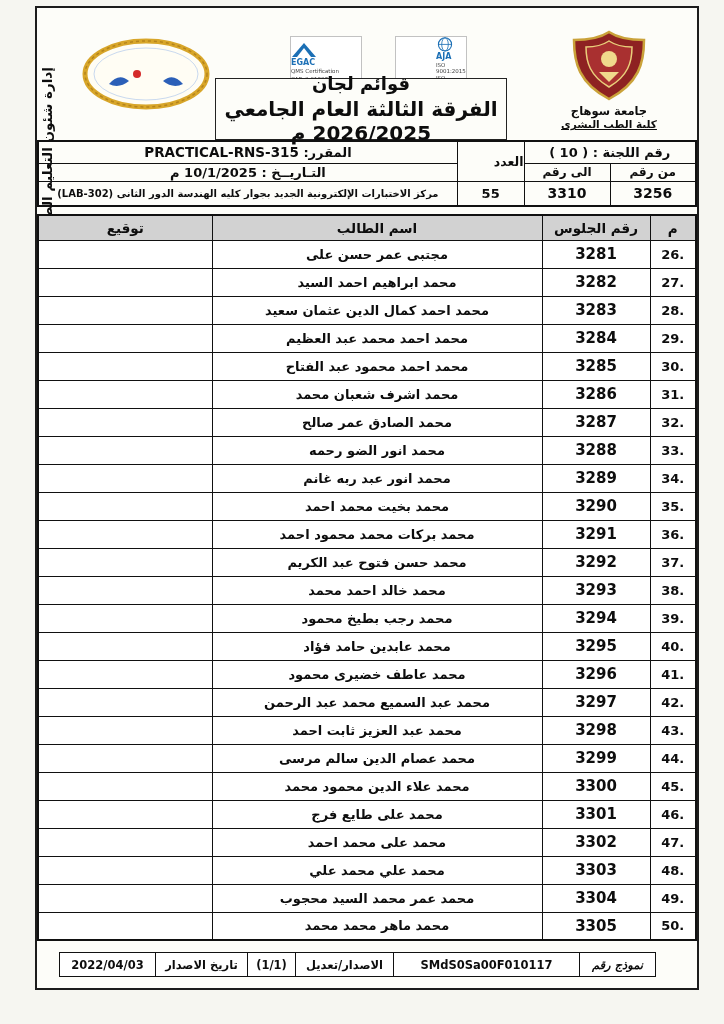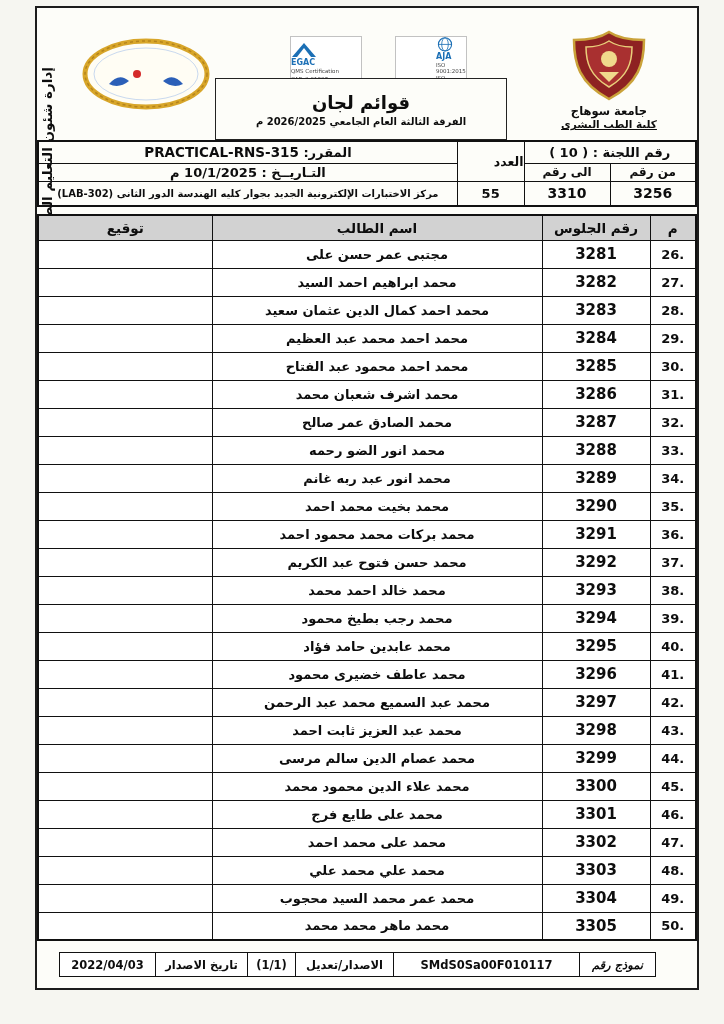--- a/index.html
+++ b/index.html
@@ -32,21 +32,21 @@
   .cert-name { font-size:8px; font-weight:bold; color:#1b6fb5; line-height:1; }
   .cert-tiny { font-size:5.5px; color:#444; line-height:1.1; }
 
   .title-box {
     position:absolute; left:178px; top:70px; width:292px; height:62px;
     border:1.5px solid #222; display:flex; flex-direction:column;
     align-items:center; justify-content:center; gap:3px; text-align:center;
     background:#fdfdf9; direction:rtl;
   }
   .doc-title { font-size:18px; font-weight:bold; }
-  .doc-subtitle { font-size:10px; font-weight:bold; }
+  .doc-subtitle { font-size:20px; font-weight:bold; }
 
   .univ-emblem { position:absolute; left:528px; top:20px; width:88px; height:76px; }
   .univ-text { position:absolute; left:498px; top:96px; width:148px; text-align:center; direction:rtl; }
   .univ-name { font-size:11.5px; font-weight:bold; line-height:1.25; }
   .univ-faculty { font-size:10.5px; font-weight:bold; line-height:1.25;text-decoration:underline; }
 
   
   .info-table {
     position:absolute; top:132px; left:0; width:660px;
     border-collapse:collapse; direction:rtl; border:2px solid #111;

